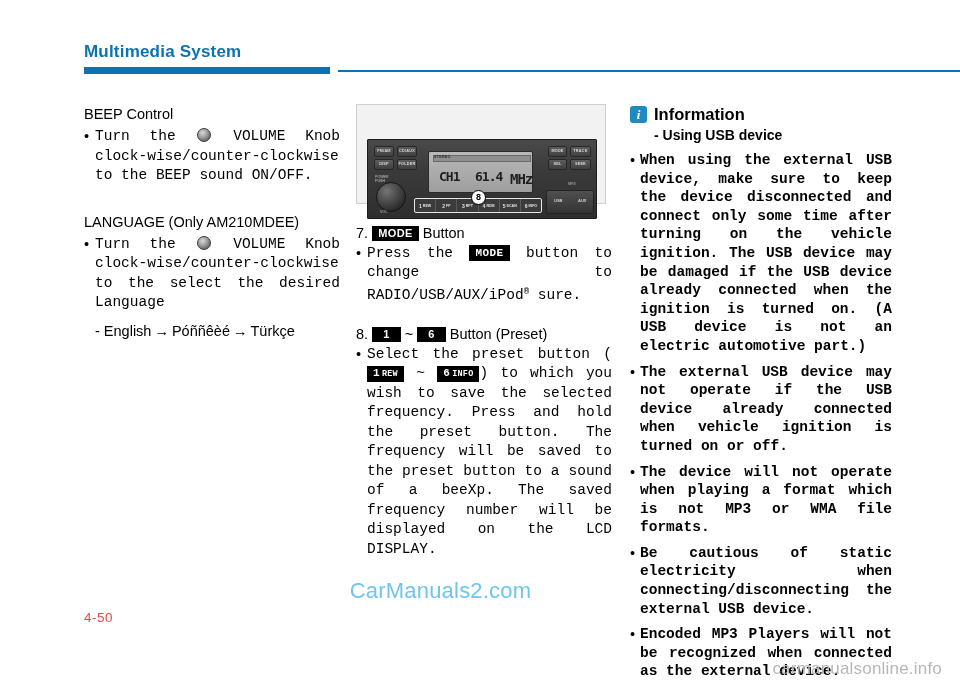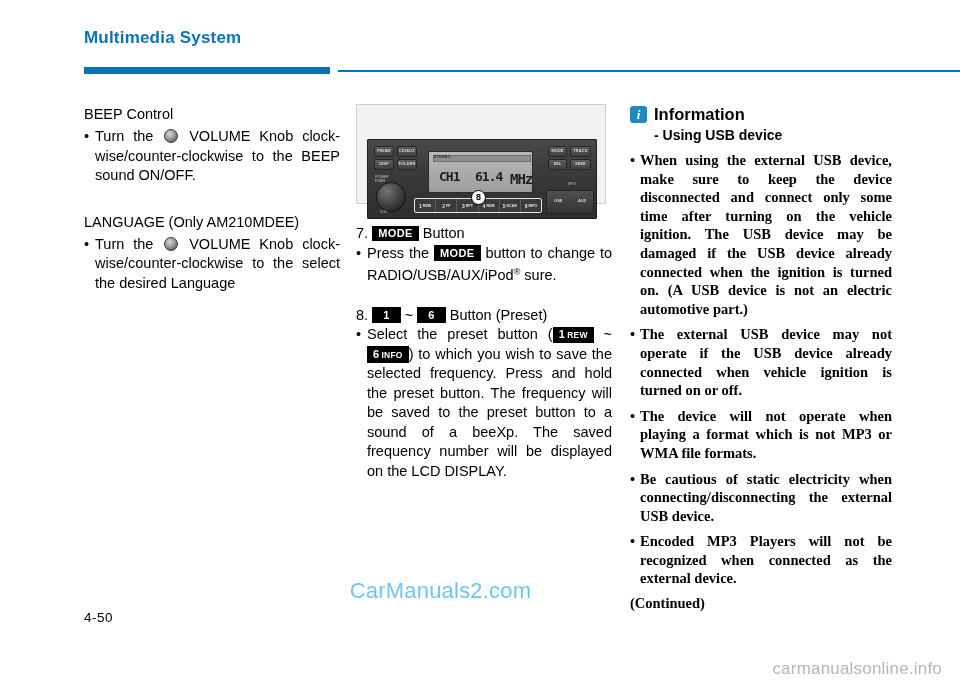--- a/index.html
+++ b/index.html
@@ -19,21 +19,21 @@
   
   #header {
     position: absolute;
     left: 0; top: 0;
     width: 960px;
     height: 78px;
   }
   #header-title {
     position: absolute;
     left: 84px;
-    top: 28px;
+    top: 42px;
     font-size: 17px;
     font-weight: 600;
     letter-spacing: .2px;
     color: #0b72b5;
     white-space: nowrap;
   }
   #header-rule-thick {
     position: absolute;
     left: 84px;
     top: 67px;
@@ -73,20 +73,21 @@
   }
   .bullet-dot {
     width: 11px;
     flex: 0 0 11px;
     line-height: 19.5px;
   }
   .bullet-body {
     flex: 1 1 auto;
     text-align: justify;
     text-justify: inter-word;
+    font-family: Liberation Mono, monospace;
   }
   .plainline { font-size: 14.5px; line-height: 19.5px; }
   .indent-block {
     margin-left: 11px;
     font-size: 14.5px;
     line-height: 19.5px;
     text-align: justify;
   }
   .gap-sm { height: 9px; }
   .gap-md { height: 20px; }
@@ -339,21 +340,21 @@
     text-align: left;
     margin-top: 6px;
   }
 
   
   #page-number {
     position: absolute;
     left: 84px;
     top: 610px;
     font-size: 13.5px;
-    color: #000000;
+    color: #ef4444;
     letter-spacing: .5px;
   }
   #watermark-main {
     position: absolute;
     left: 0;
     top: 578px;
     width: 881px;
     text-align: center;
     font-size: 22px;
     color: #6ec5f0;
@@ -400,20 +401,23 @@
     <div class="bullet-body">
       <span>Turn the</span>
       <span class="knob-glyph"></span>
       <span>VOLUME Knob clock-wise/counter-clockwise to the select the desired Language</span>
     </div>
   </div>
 
 
   <div class="gap-sm"></div>
 
+  <div class="indent-block" style="text-align:left;">
+    <span>- </span><span>English</span><span class="arrow">→</span><span>Póññêèé</span><span class="arrow">→</span><span>Türkçe</span>
+  </div>
 </div>
 
 <div id="col-mid" class="column">
 
   <div id="radio-figure">
     <div id="radio-unit">
 
       <div class="rbtn" style="left:6px; top:6px; width:20px; height:11px;">FM/AM</div>
       <div class="rbtn" style="left:29px; top:6px; width:20px; height:11px;">CD/AUX</div>
       <div class="rbtn" style="left:6px; top:19px; width:20px; height:11px;">DISP</div>

